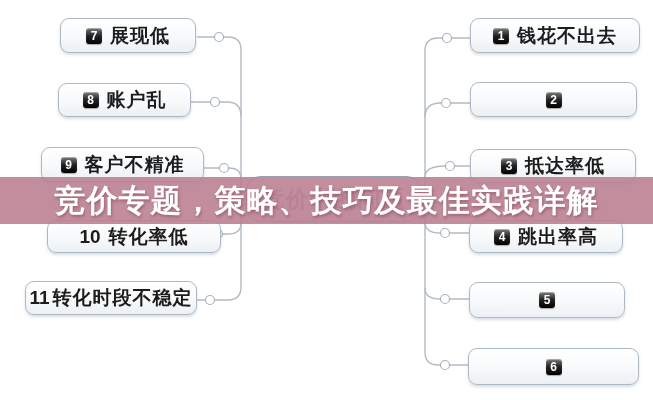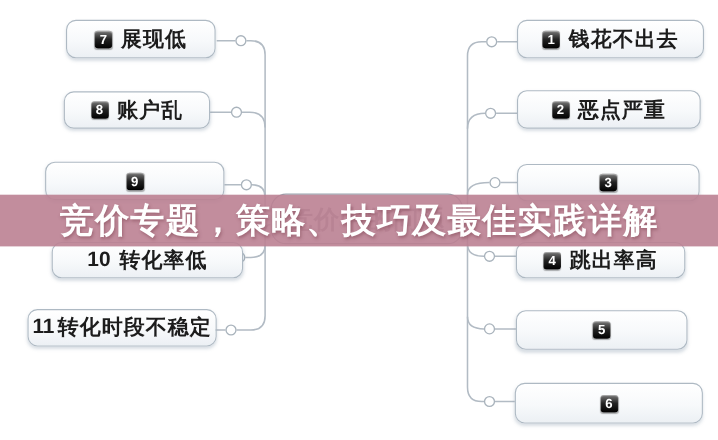--- a/index.html
+++ b/index.html
@@ -93,40 +93,41 @@
   <div class="box" style="left:60px;top:18px;width:136px;height:35px">
     <span class="badge">7</span>
     <span class="lbl">展现低</span>
   </div>
   <div class="box" style="left:58px;top:83px;width:133px;height:34px">
     <span class="badge">8</span>
     <span class="lbl">账户乱</span>
   </div>
   <div class="box" style="left:41px;top:147px;width:163px;height:35px">
     <span class="badge">9</span>
+    <span class="lbl">客户不精准</span>
   </div>
   <div class="box" style="left:47px;top:220px;width:174px;height:33px">
     <span class="plain-num">10</span>
     <span class="lbl">转化率低</span>
   </div>
   <div class="box" style="left:25px;top:281px;width:172px;height:34px;gap:3px">
     <span class="plain-num">11</span>
     <span class="lbl">转化时段不稳定</span>
   </div>
 
   <div class="box" style="left:470px;top:18px;width:170px;height:35px">
     <span class="badge">1</span>
     <span class="lbl">钱花不出去</span>
   </div>
   <div class="box" style="left:470px;top:82px;width:167px;height:35px">
     <span class="badge">2</span>
-    <span class="lbl">恶点严重</span>
   </div>
   <div class="box" style="left:470px;top:149px;width:166px;height:34px">
     <span class="badge">3</span>
+    <span class="lbl">抵达率低</span>
   </div>
   <div class="box" style="left:469px;top:220px;width:154px;height:33px">
     <span class="badge">4</span>
     <span class="lbl">跳出率高</span>
   </div>
   <div class="box" style="left:469px;top:282px;width:156px;height:36px">
     <span class="badge">5</span>
   </div>
   <div class="box" style="left:468px;top:348px;width:171px;height:37px">
     <span class="badge">6</span>

